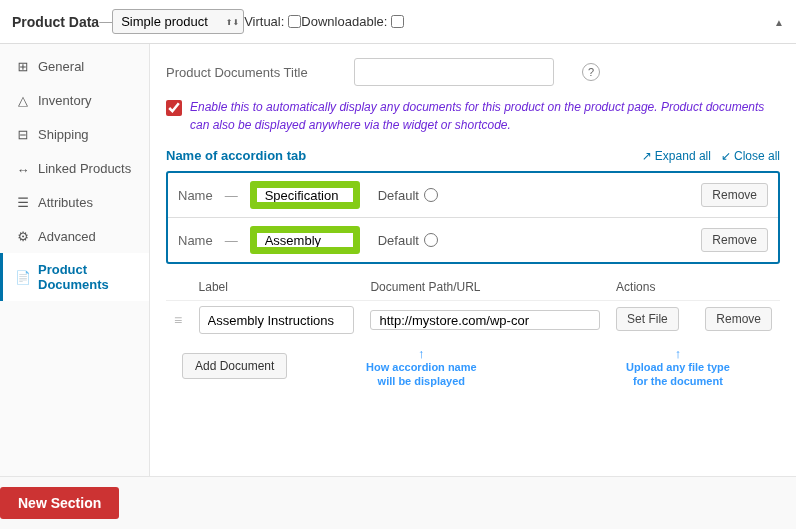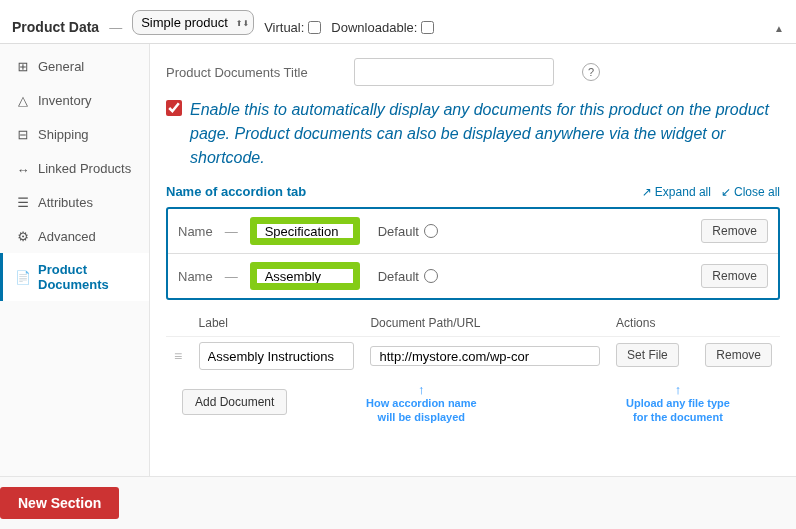--- a/index.html
+++ b/index.html
@@ -1,24 +1,24 @@
 <!DOCTYPE html>
 <html><head>
   <meta charset="utf-8">
   <style>
     * { box-sizing: border-box; margin: 0; padding: 0; }
     body { font-family: Arial, sans-serif; font-size: 13px; background: #f1f1f1; color: #333; width: 796px; height: 529px; overflow: hidden; }
 
     .container { display: flex; flex-direction: column; height: 100%; }
 
     
-    .header { background: #fff; border-bottom: 1px solid #ddd; padding: 8px 12px; display: flex; align-items: flex-end; gap: 10px; min-height: 44px; }
+    .header { background: #fff; border-bottom: 1px solid #ddd; padding: 8px 12px; display: flex; align-items: center; min-height: 44px; }
     .header-title { font-weight: bold; font-size: 14px; }
     .header-dash { color: #999; }
-    .product-type-select { padding: 4px 14px 4px 8px; border: 1px solid #aaa; border-radius: 8px; background: #f7f7f7; font-size: 13px; appearance: none; background-image: none; position: relative; }
+    .product-type-select { padding: 4px 24px 4px 8px; border: 1px solid #aaa; border-radius: 3px; background: #f7f7f7; font-size: 13px; appearance: none; background-image: none; position: relative; }
     .select-wrap { position: relative; display: inline-block; }
     .select-wrap::after { content: "⬆⬇"; font-size: 8px; position: absolute; right: 5px; top: 50%; transform: translateY(-50%); pointer-events: none; color: #666; }
     .virtual-label, .downloadable-label { display: flex; align-items: center; gap: 4px; font-size: 13px; }
     .header-right { margin-left: auto; }
     .collapse-icon { font-size: 10px; color: #666; }
 
     
     .main { display: flex; flex: 1; overflow: hidden; }
 
     
@@ -32,21 +32,21 @@
 
     
     .form-row { display: flex; align-items: center; gap: 28px; margin-bottom: 12px; }
     .form-label { color: #666; font-size: 13px; min-width: 160px; }
     .form-input { border: 1px solid #ccc; border-radius: 3px; padding: 4px 8px; font-size: 13px; width: 200px; height: 28px; }
     .help-icon { width: 18px; height: 18px; border: 1px solid #aaa; border-radius: 50%; display: inline-flex; align-items: center; justify-content: center; font-size: 11px; color: #666; cursor: pointer; }
 
     
     .show-docs-row { display: flex; align-items: flex-start; gap: 8px; margin-bottom: 14px; font-size: 12px; color: #555; line-height: 1.5; }
     .checkbox-checked { width: 16px; height: 16px; margin-top: 2px; flex-shrink: 0; }
-    .show-docs-text { flex: 1; font-style: italic; font-size: 16px; color: #0369a1; }
+    .show-docs-text { flex: 1; font-style: italic; font-size: 12px; color: #6d28d9; }
 
     
     .accordion-header { display: flex; align-items: center; justify-content: space-between; margin-bottom: 8px; }
     .accordion-title { color: #0073aa; font-weight: bold; font-size: 13px; }
     .accordion-actions { display: flex; gap: 10px; font-size: 12px; color: #0073aa; }
     .accordion-action { cursor: pointer; display: flex; align-items: center; gap: 3px; }
 
     
     .tab-rows { border: 2px solid #0073aa; border-radius: 3px; margin-bottom: 10px; }
     .tab-row { display: flex; align-items: center; padding: 8px 10px; border-bottom: 1px solid #ddd; gap: 8px; }

